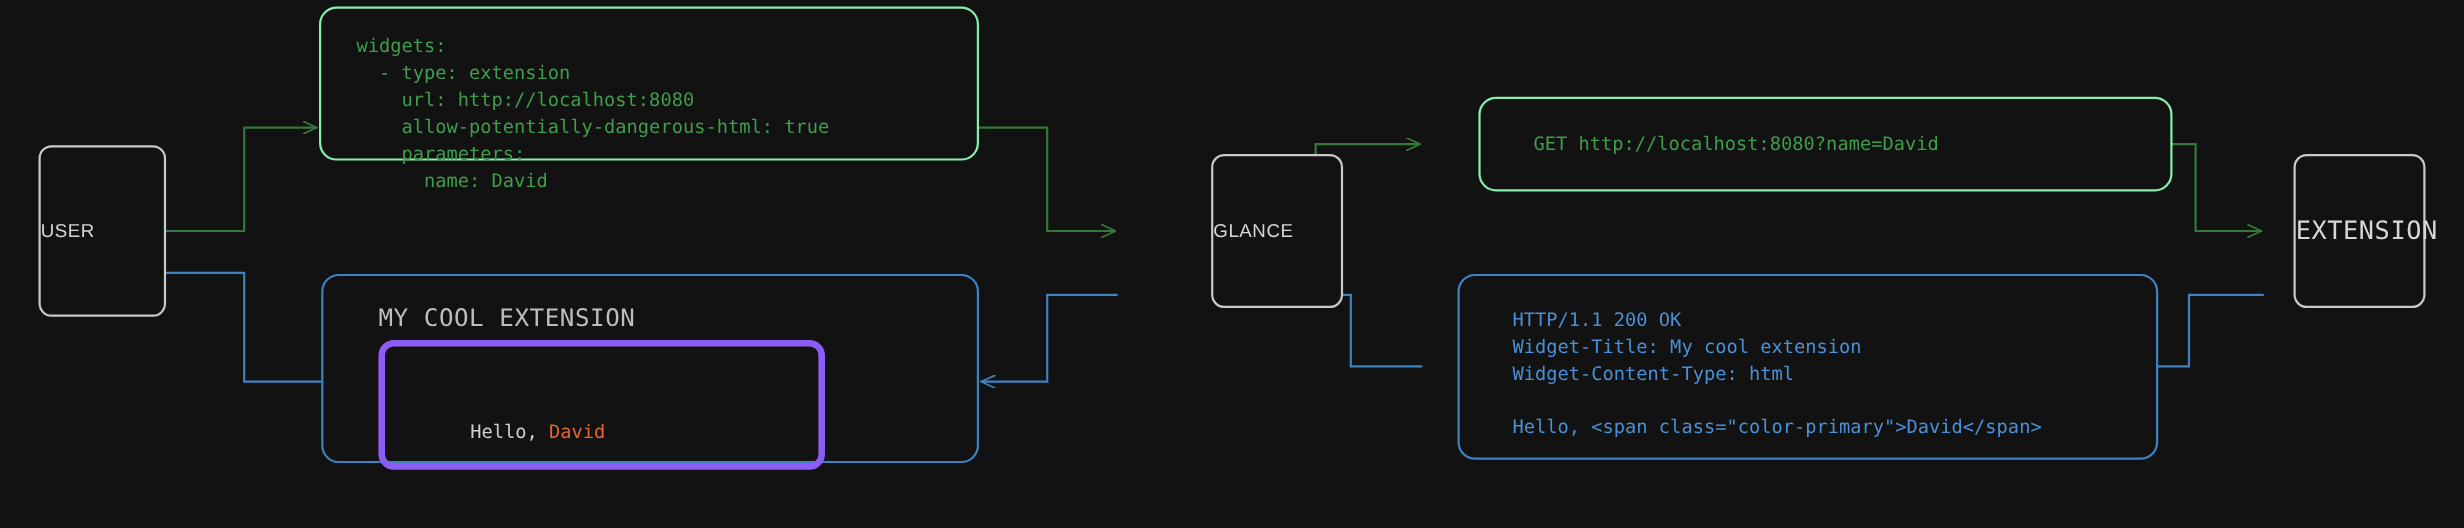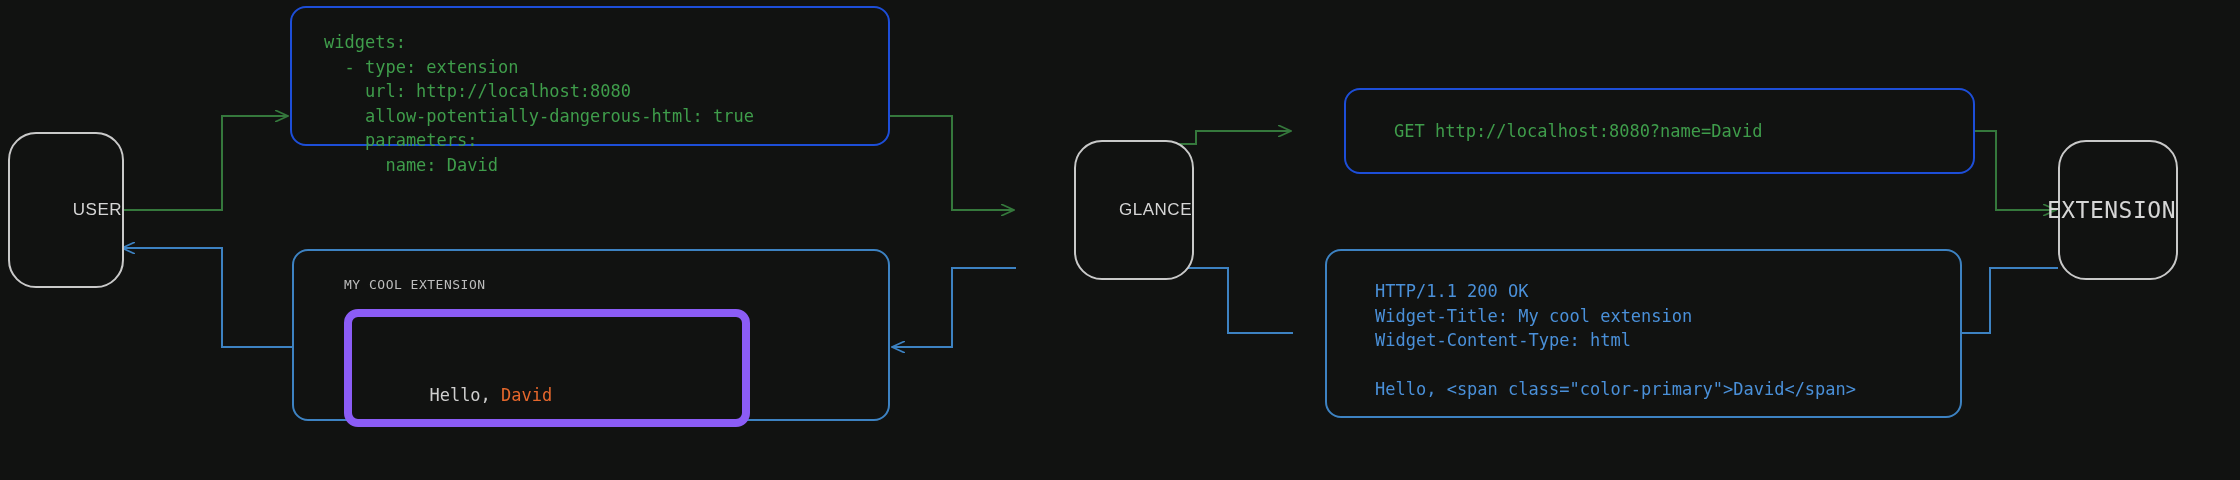--- a/index.html
+++ b/index.html
@@ -16,47 +16,48 @@
   }
   #diagram {
     position: absolute;
     inset: 0;
     width: 2240px;
     height: 480px;
   }
   .node {
     position: absolute;
     border: 2px solid #c9c9c9;
-    border-radius: 28px;
+    border-radius: 12px;
     background: #111211;
     display: flex;
     align-items: center;
-    justify-content: flex-end;
+    justify-content: flex-start;
     color: #d6d6d6;
     letter-spacing: 0.5px;
+    margin-left: 27px;
   }
   .node-sans {
     font-family: "Liberation Sans", sans-serif;
     font-size: 17px;
   }
   .node-mono {
     font-family: "DejaVu Sans Mono", monospace;
     font-size: 23px;
   }
   #node-user   { left: 8px;   top: 132px; width: 112px; height: 152px; }
   #node-glance { left: 1074px; top: 140px; width: 116px; height: 136px; }
   #node-ext    { left: 2058px; top: 140px; width: 116px; height: 136px; }
 
   .panel {
     position: absolute;
     border-radius: 16px;
     background: #111211;
     box-sizing: border-box;
   }
-  .panel-green { border: 2px solid #1d4ed8; }
+  .panel-green { border: 2px solid #86efac; }
   .panel-blue  { border: 2px solid #3d82c2; }
 
   .code {
     font-family: "DejaVu Sans Mono", monospace;
     font-size: 17px;
     line-height: 24.5px;
     white-space: pre;
     margin: 0;
   }
   .code-green { color: #3f9d4b; }
@@ -70,32 +71,32 @@
 
   #panel-resp  { left: 1293px; top: 249px; width: 637px; height: 169px; margin-left: 32px; }
   #panel-resp .code { position: absolute; left: 48px; top: 28px; }
 
   #panel-widget { left: 292px; top: 249px; width: 598px; height: 172px; }
   #widget-title {
     position: absolute;
     left: 50px;
     top: 26px;
     font-family: "DejaVu Sans Mono", monospace;
-    font-size: 13px;
+    font-size: 22px;
     color: #bdbdbd;
     letter-spacing: 0.5px;
     white-space: pre;
   }
   #widget-card {
     position: absolute;
     left: 50px;
     top: 58px;
     width: 406px;
     height: 118px;
-    border: 8px solid #8b5cf6;
+    border: 6px solid #8b5cf6;
     border-radius: 14px;
     box-sizing: border-box;
     text-align: center;
   }
   #widget-body {
     position: absolute;
     left: 16px;
     top: 48px;
     font-family: "DejaVu Sans Mono", monospace;
     font-size: 17px;

